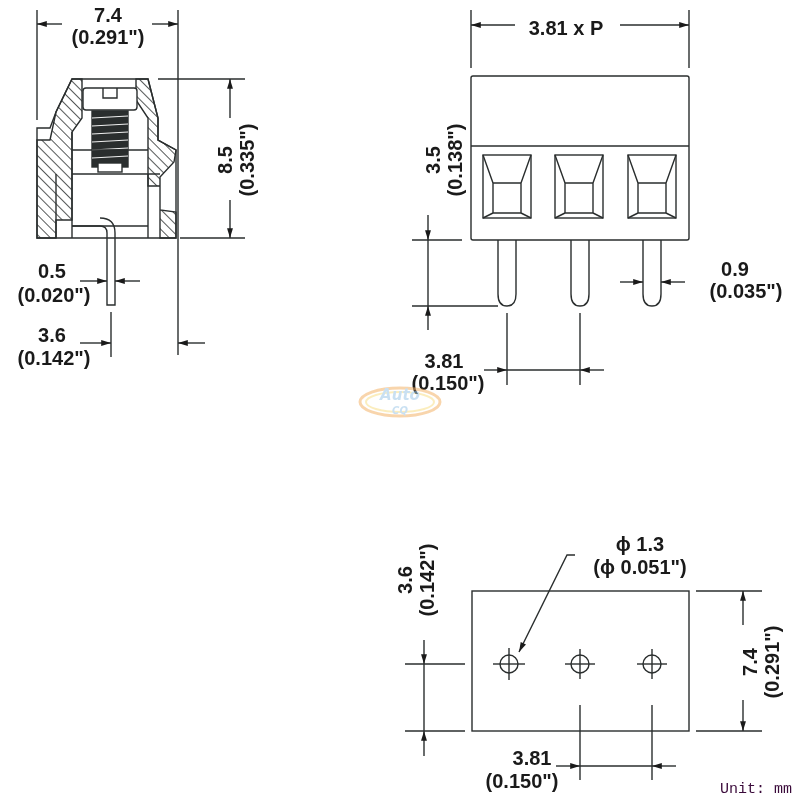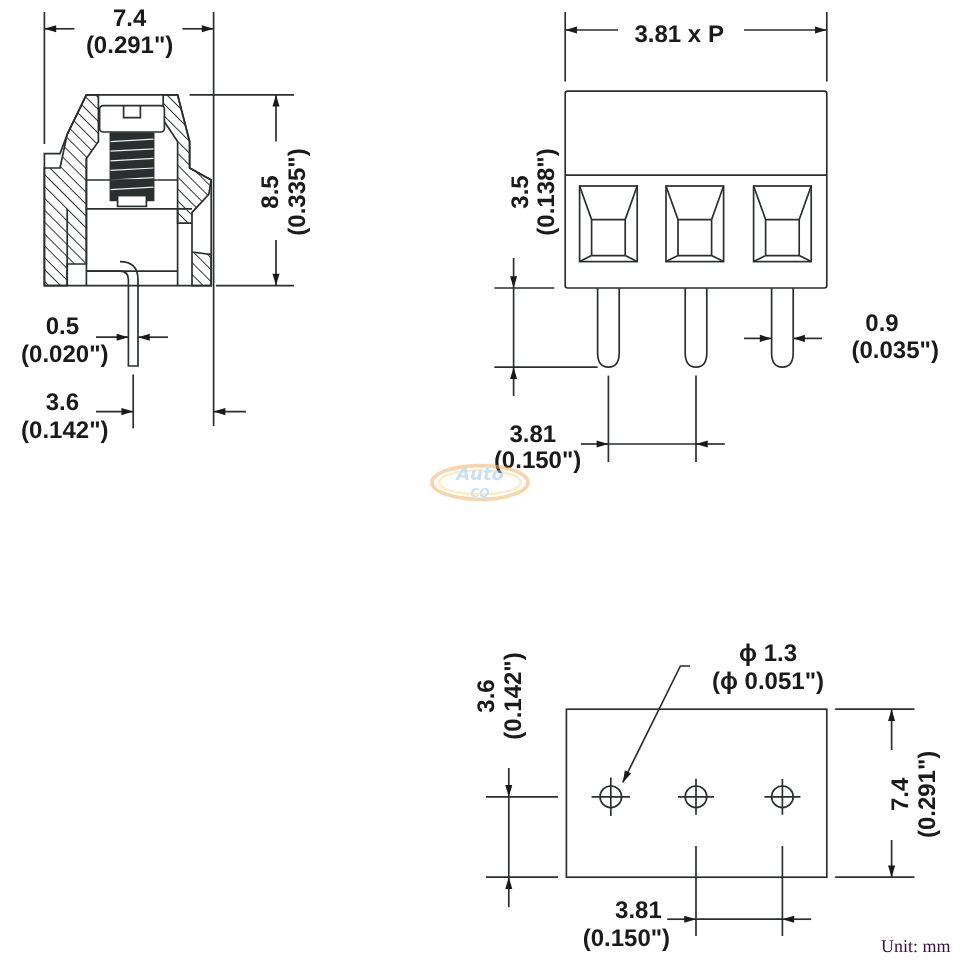--- a/index.html
+++ b/index.html
@@ -1,19 +1,19 @@
 <!DOCTYPE html>
 <html><head>
 <meta charset="utf-8">
 <style>
   html, body { margin: 0; padding: 0; background: #ffffff; }
   body { width: 800px; height: 800px; position: relative; overflow: hidden; font-family: "Liberation Sans", sans-serif; }
   #drawing { position: absolute; left: 0; top: 0; width: 800px; height: 800px; }
   .dim { font-family: "Liberation Sans", "DejaVu Sans", sans-serif; font-weight: bold; fill: #1a1a1a; font-size: 20px; }
-  .unit { position: absolute; right: 8px; bottom: 2px; font-family: Liberation Serif, serif; font-size: 15px; color: #3a0a3a; }
+  .unit { position: absolute; right: 8px; bottom: 2px; font-family: Liberation Mono, monospace; font-size: 15px; color: #3a0a3a; }
   .wm { font-family: "DejaVu Sans", sans-serif; font-style: italic; font-weight: bold; }
 </style>
 </head>
 <body>
 
 <svg id="drawing" viewBox="0 0 800 800" xmlns="http://www.w3.org/2000/svg">
   <defs>
     <pattern id="hatch" width="7" height="7" patternUnits="userSpaceOnUse" patternTransform="rotate(-45)">
       <line x1="0" y1="0" x2="0" y2="7" stroke="#2a2e2e" stroke-width="1.6"></line>
     </pattern>

